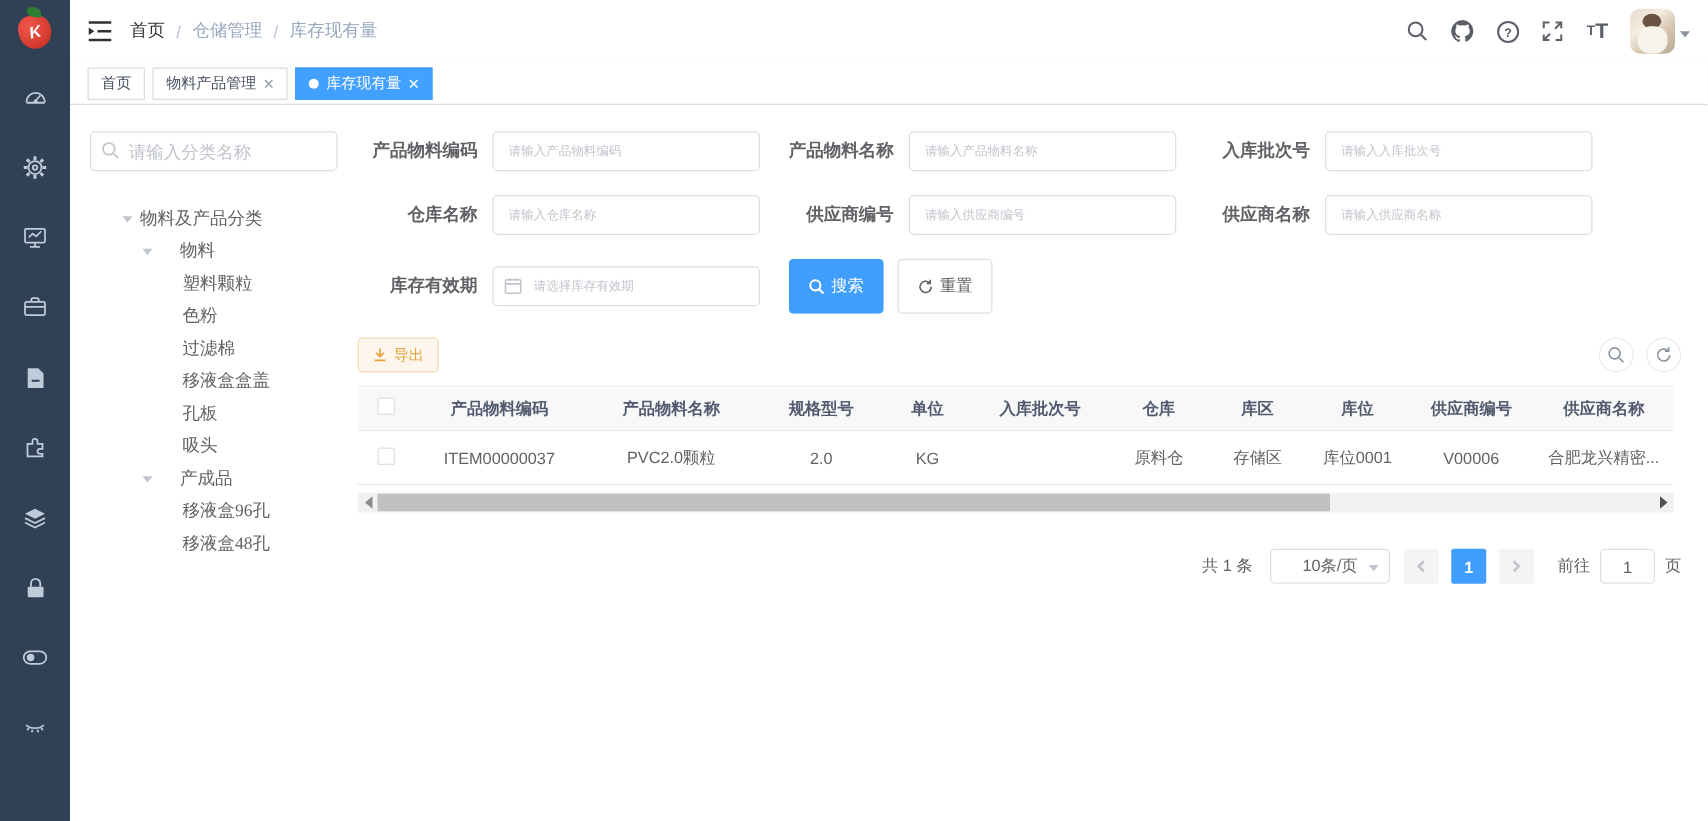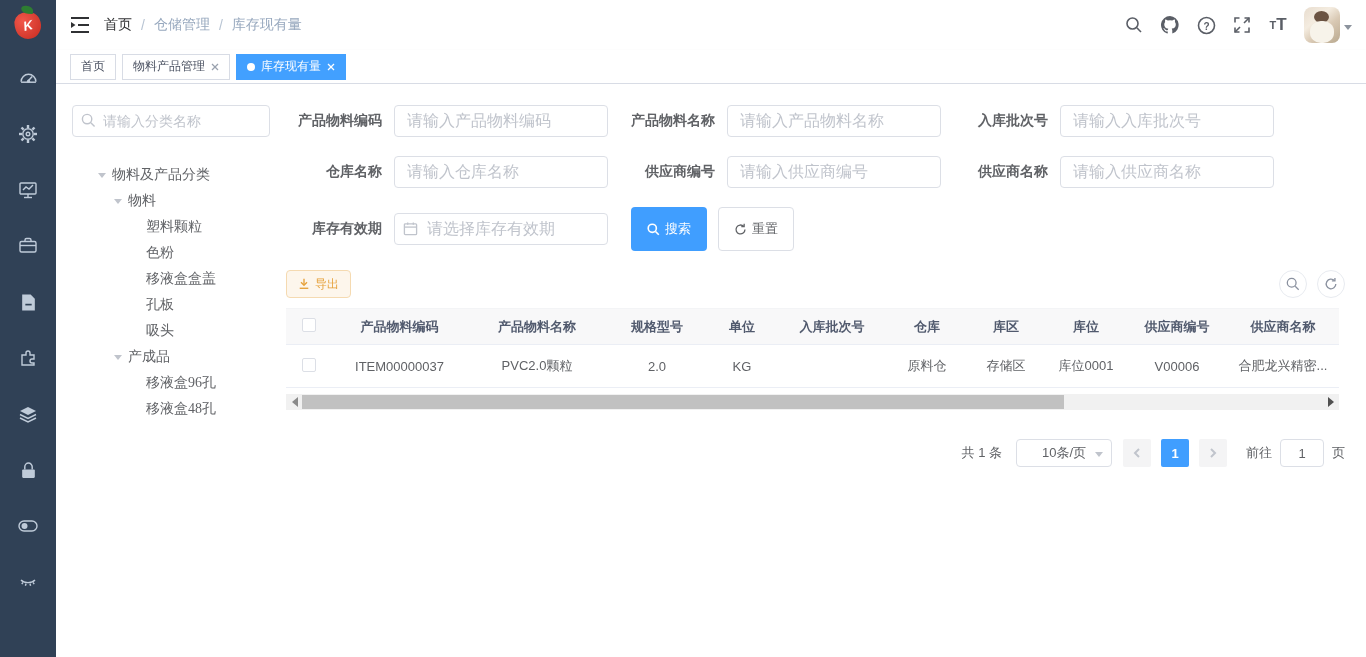--- a/index.html
+++ b/index.html
@@ -49,29 +49,29 @@
   
   .content { flex:1; display:flex; background:#fff; min-height:0; }
 
   .tree-panel { width:230px; flex-shrink:0; padding:21px 16px 0 16px; }
   .tree-search { position:relative; width:198px; height:32px; margin-bottom:25px; }
   .tree-search input { width:100%; height:32px; border:1px solid #dcdfe6; border-radius:4px; padding:0 10px 0 30px; font-size:14px; color:#14532d; outline:none; font-family:inherit; }
   .tree-search input::placeholder { color:#c0c4cc; }
   .tree-search .search-glyph { position:absolute; left:9px; top:8px; }
   .tree-node { height:26px; display:flex; align-items:center; cursor:pointer; color:#606266; white-space:nowrap;font-family:Liberation Serif, serif; }
   .tree-node .caret { width:0; height:0; border:4px solid transparent; border-top:5px solid #c0c4cc; margin:5px 6px 0 0; }
-  .lvl0 { padding-left:26px; } .lvl1 { padding-left:42px; } .lvl2 { padding-left:74px; }
+  .lvl0 { padding-left:26px; } .lvl1 { padding-left:42px;gap:16px; } .lvl2 { padding-left:74px; }
 
   .work { flex:1; padding:21px 21px 0 0; min-width:0; }
 
   .filter-row { display:flex; align-items:center; margin-bottom:19px; }
   .fgroup { display:flex; align-items:center; margin-right:11px; }
   .flabel { width:108px; text-align:right; font-weight:700; color:#606266; font-size:14px; padding-right:12px; flex-shrink:0; }
   .finput { position:relative; }
-  .finput input { width:214px; height:32px; border:1px solid #dcdfe6; border-radius:4px; padding:0 12px; font-size:16px; color:#606266; outline:none; font-family:inherit; }
+  .finput input { width:214px; height:32px; border:1px solid #dcdfe6; border-radius:4px; padding:0 12px; font-size:10px; color:#606266; outline:none; font-family:inherit; }
   .finput input::placeholder { color:#c0c4cc; }
   .finput.with-icon input { padding-left:32px; }
   .finput .cal-glyph { position:absolute; left:9px; top:8px; }
 
   .btn { height:44px; border-radius:4px; font-size:13px; display:inline-flex; align-items:center; gap:5px; cursor:pointer; padding:0 15px; border:1px solid transparent; font-family:inherit; }
   .btn-primary { background:#409eff; color:#fff; margin-left:12px; }
   .btn-default { background:#fff; border-color:#dcdfe6; color:#606266; margin-left:11px; }
 
   .toolbar { display:flex; align-items:center; margin:11px 0 10px; }
   .btn-export { height:28px; padding:0 11px; border-radius:4px; background:#fdf6ec; border:1px solid #f5dab1; color:#e6a23c; font-size:12px; display:inline-flex; align-items:center; gap:5px; cursor:pointer; font-family:inherit; }
@@ -284,20 +284,23 @@
             </div>
           <div class="tree-node lvl1">
               <span class="caret"></span>
               <span>物料</span>
             </div>
           <div class="tree-node lvl2">
               <span>塑料颗粒</span>
             </div>
           <div class="tree-node lvl2">
               <span>色粉</span>
+            </div>
+          <div class="tree-node lvl2">
+              <span>过滤棉</span>
             </div>
           <div class="tree-node lvl2">
               <span>移液盒盒盖</span>
             </div>
           <div class="tree-node lvl2">
               <span>孔板</span>
             </div>
           <div class="tree-node lvl2">
               <span>吸头</span>
             </div>

